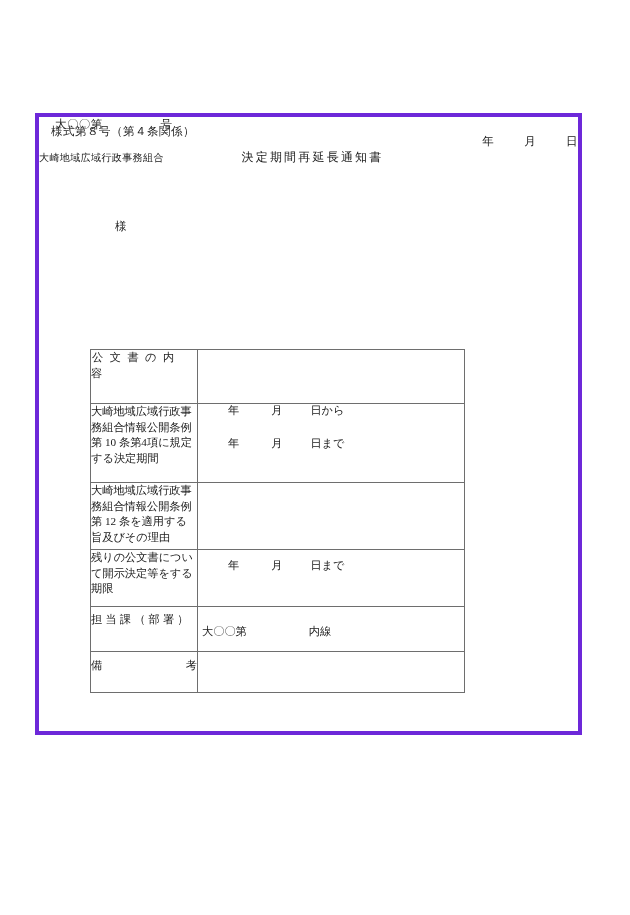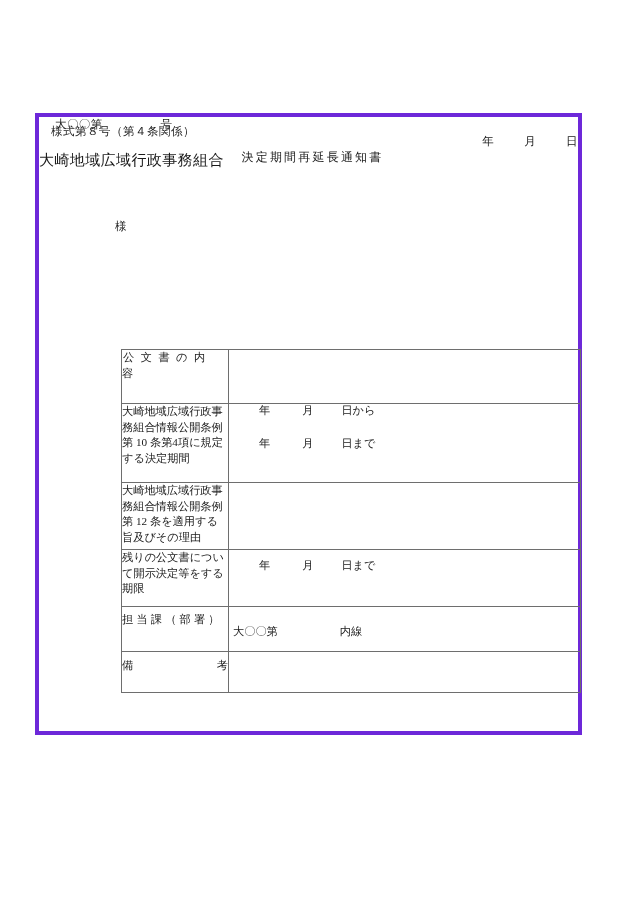--- a/index.html
+++ b/index.html
@@ -78,21 +78,21 @@
   .addressee {
     left: 76px;
     top: 104px;
     font-size: 11.5px;
   }
 
   
   .issuer {
     left: 345px;
     top: 129px;
-    font-size: 15px;
+    font-size: 10px;
   }
   .issuer .row { height: 18px; letter-spacing: .4px; }
   .issuer .seal { display: inline-block; width: 84px; text-align: right; }
 
   
   .body-text {
     left: 12px;
     top: 161px;
     width: 524px;
     font-size: 11.3px;
@@ -102,24 +102,23 @@
   }
   .body-text .indent { display: inline-block; width: 30px; }
   .body-text .gap-s  { display: inline-block; width: 15px; }
   .body-text .gap-m  { display: inline-block; width: 18px; }
 
   
   table.form-table {
     position: absolute;
     left: 51px;
     top: 232px;
-    width: 460px;
+    width: 375px;
     border-collapse: collapse;
     table-layout: fixed;
-    margin-left: 31px;
   }
   table.form-table td {
     border: 1px solid #6e6e6e;
     font-size: 11.2px;
     vertical-align: top;
     padding: 0;
   }
   td.label-cell {
     width: 106px;
     padding: 8px 7px 6px 7px;

